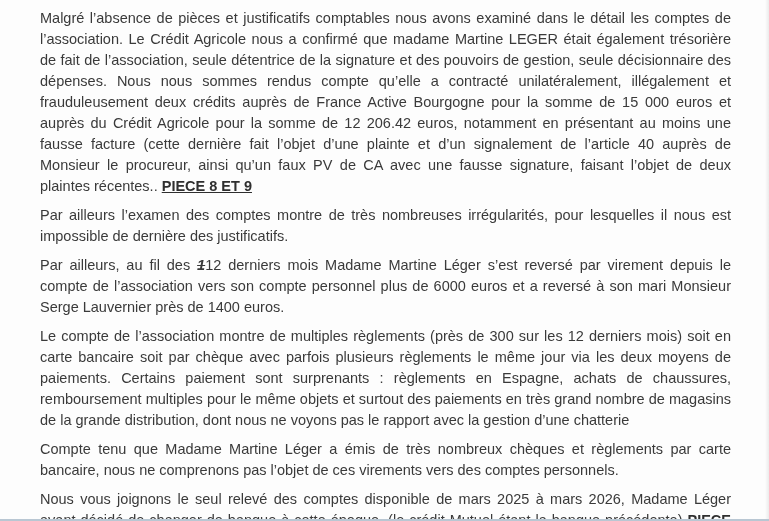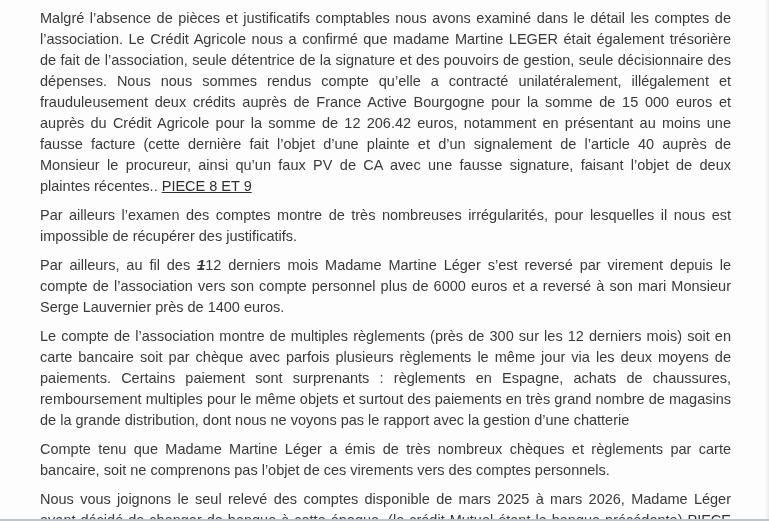--- a/index.html
+++ b/index.html
@@ -20,21 +20,21 @@
     padding: 8px 38px 0 40px;
     color: #3a3a3a;
     font-size: 14.5px;
     line-height: 21px;
   }
   .para {
     text-align: justify;
     margin: 0 0 8px 0;
   }
   .piece-ref {
-    font-weight: normal;
+    font-weight: bold;
     text-decoration: underline;
     color: #2f2f2f;
   }
   .struck-char {
     font-weight: bold;
     font-style: italic;
     text-decoration: line-through;
   }
   .right-edge {
     position: absolute;
@@ -54,26 +54,26 @@
     background: #b9c7d3;
   }
 </style>
 </head>
 <body>
 
 <div class="page">
 
   <p class="para"><span>Malgré l’absence de pièces et justificatifs comptables nous avons examiné dans le détail les comptes de l’association. Le Crédit Agricole nous a confirmé que madame Martine LEGER était également trésorière de fait de l’association, seule détentrice de la signature et des pouvoirs de gestion,  seule décisionnaire des dépenses.  Nous nous sommes rendus compte qu’elle a contracté unilatéralement,  illégalement et frauduleusement deux crédits auprès de France Active Bourgogne pour la somme de 15 000 euros et auprès du Crédit Agricole pour la somme de 12 206.42 euros, notamment en présentant au moins une fausse facture  (cette dernière fait l’objet d’une plainte et d’un signalement de l’article 40 auprès de Monsieur le procureur, ainsi qu’un faux PV de CA  avec une fausse signature, faisant l’objet de deux plaintes récentes.. </span><span class="piece-ref">PIECE 8 ET 9</span></p>
 
-  <p class="para"><span>Par ailleurs l’examen des comptes montre de très nombreuses irrégularités, pour lesquelles il nous est impossible de récupérer des justificatifs.</span></p>
+  <p class="para"><span>Par ailleurs l’examen des comptes montre de très nombreuses irrégularités, pour lesquelles il nous est impossible de dernière des justificatifs.</span></p>
 
   <p class="para"><span>Par ailleurs, au fil des </span><span class="struck-char">1</span><span>12 derniers mois Madame Martine Léger s’est reversé par virement depuis le compte de l’association vers son compte personnel plus de 6000 euros et a reversé à son mari Monsieur Serge Lauvernier près de 1400 euros.</span></p>
 
   <p class="para"><span>Le compte de l’association montre de multiples règlements (près de 300 sur les 12 derniers mois) soit en carte bancaire soit par chèque avec parfois plusieurs règlements le même jour via les deux moyens de paiements.  Certains paiement sont surprenants :  règlements en Espagne, achats de chaussures, remboursement multiples pour le même objets et surtout  des paiements en très grand nombre de magasins de la grande distribution, dont nous ne voyons pas le rapport avec la gestion d’une chatterie</span></p>
 
-  <p class="para"><span>Compte tenu que Madame Martine Léger a émis de très nombreux chèques et règlements par carte bancaire, soit ne comprenons pas l’objet de ces virements vers des comptes personnels.</span></p>
+  <p class="para"><span>Compte tenu que Madame Martine Léger a émis de très nombreux chèques et règlements par carte bancaire, nous ne comprenons pas l’objet de ces virements vers des comptes personnels.</span></p>
 
   <p class="para"><span>Nous vous joignons le seul relevé des comptes disponible de mars 2025 à mars 2026, Madame Léger ayant décidé de changer de banque à cette époque. (le crédit Mutuel étant la banque précédente) </span><span class="piece-ref">PIECE 10</span></p>
 
 </div>
 
 <div class="right-edge"></div>
 <div class="bottom-edge"></div>
 
 </body></html>

